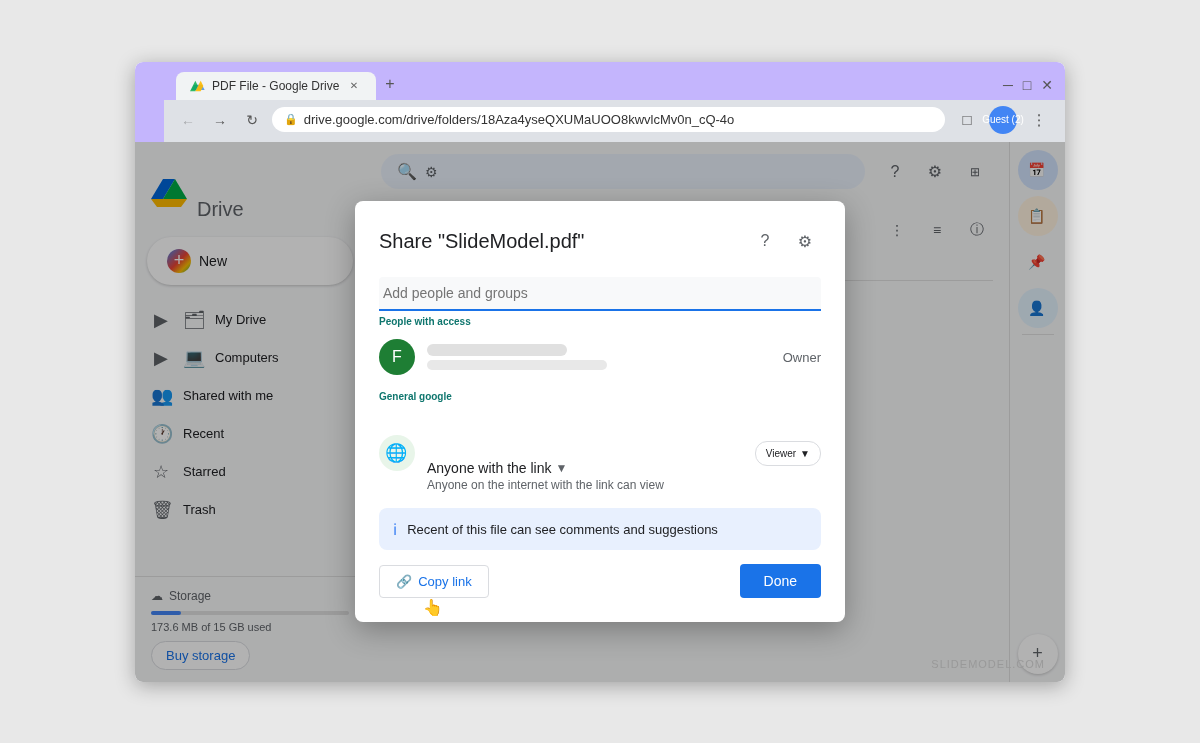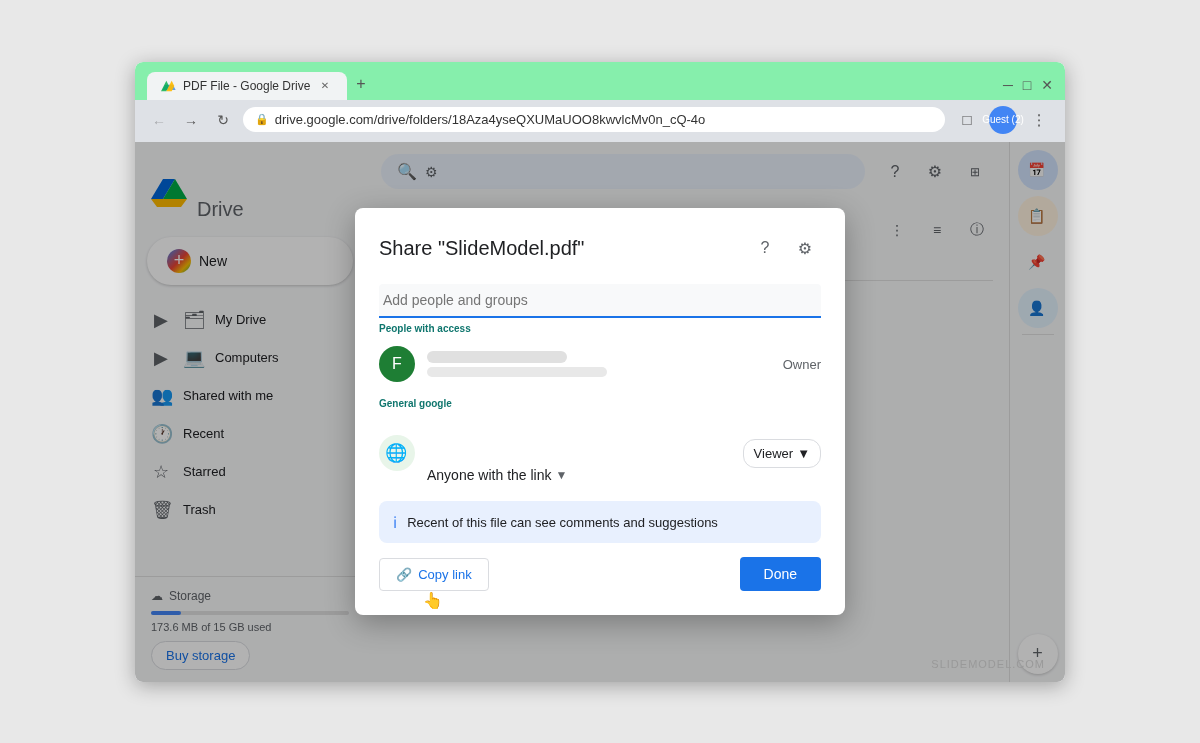--- a/index.html
+++ b/index.html
@@ -21,22 +21,23 @@
       background: #f1f3f4;
       border-radius: 8px;
       box-shadow: 0 4px 20px rgba(0,0,0,0.3);
       display: flex;
       flex-direction: column;
       overflow: hidden;
     }
 
     
     .browser-chrome {
-      background: #86efac;
+      background: #c4b5fd;
       border-radius: 8px 8px 0 0;
+      padding-left: 29px;
     }
 
     .browser-titlebar {
       display: flex;
       align-items: center;
       padding: 8px 12px 0 12px;
       gap: 0;
     }
 
     .tab-bar {
@@ -575,21 +576,21 @@
 
     .access-desc {
       font-size: 12px;
       color: #5f6368;
     }
 
     .viewer-dropdown {
       border: 1px solid #dadce0;
       border-radius: 12px;
       padding: 6px 10px;
-      font-size: 13px;
+      font-size: 10px;
       color: #202124;
       cursor: pointer;
       display: flex;
       align-items: center;
       gap: 4px;
       background: white;
     }
 
     .info-banner {
       background: #e8f0fe;
@@ -855,20 +856,21 @@
           <div class="general-access-section">
             <div class="access-row">
               <div class="globe-icon-circle">
                 <span>🌐</span>
               </div>
               <div class="access-info">
                 <div class="access-link-row">
                   <span>Anyone with the link</span>
                   <span class="dropdown-arrow">▼</span>
                 </div>
+                <div class="access-desc">Anyone on the internet with the link can view</div>
               </div>
               <div class="viewer-dropdown">
                 <span>Viewer</span>
                 <span>▼</span>
               </div>
             </div>
           </div>
 
           
           <div class="info-banner">

